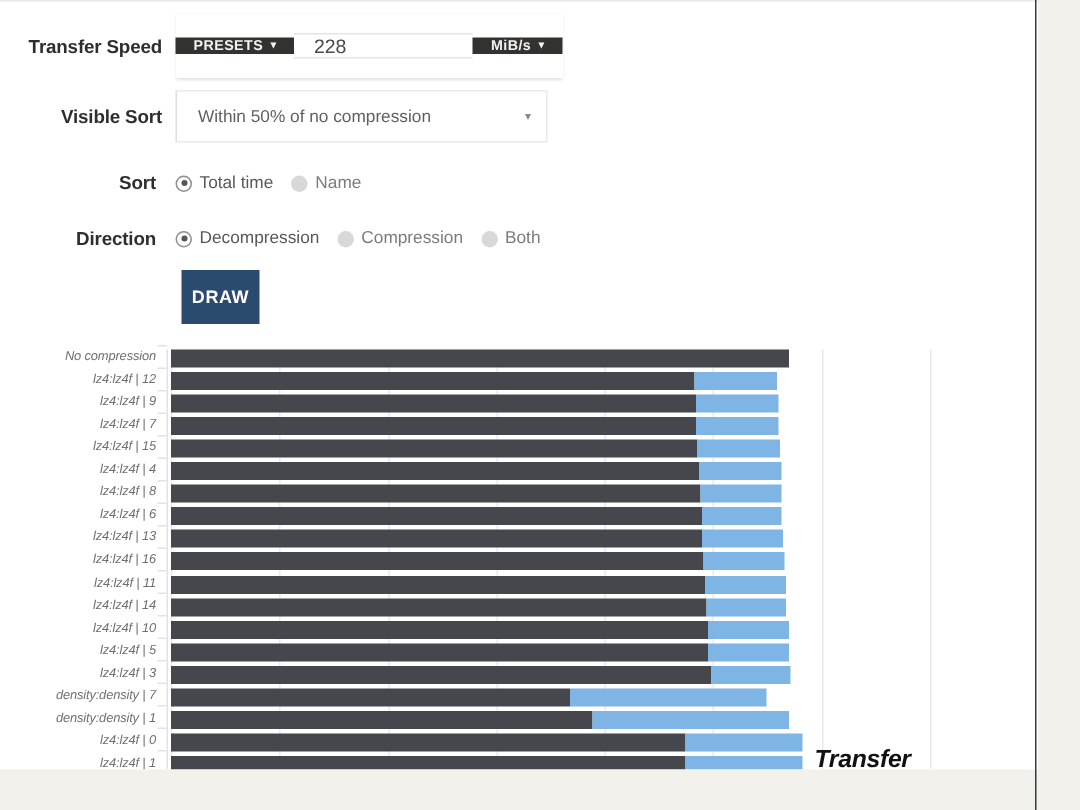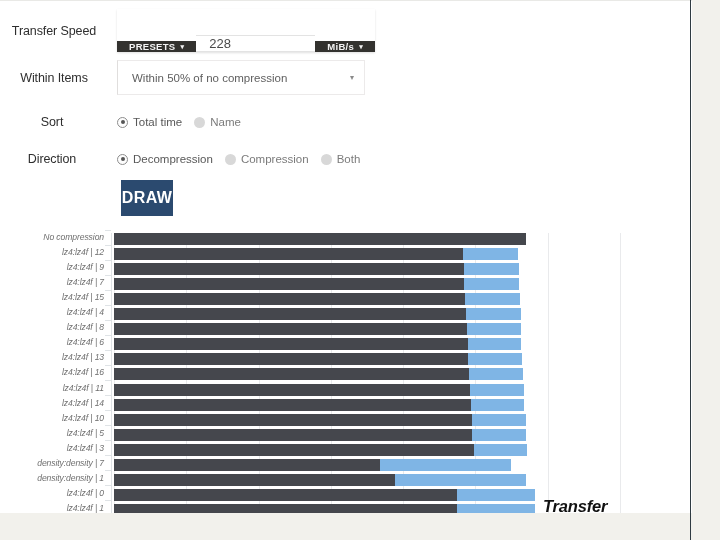--- a/index.html
+++ b/index.html
@@ -53,34 +53,34 @@
   }
 
   .row {
     position: absolute;
     display: flex;
     align-items: center;
   }
 
   .row-label {
     font-size: 12.5px;
-    font-weight: normal;
+    font-weight: bold;
     color: #2e2e2e;
-    text-align: center;
+    text-align: right;
     letter-spacing: -0.1px;
     white-space: nowrap;
   }
 
   
   #row-speed { left: 0; top: 9px; }
   #row-speed .row-label { width: 108px; padding-right: 9px; }
 
   .input-group {
     display: flex;
-    align-items: flex-end;
+    align-items: center;
     height: 43px;
     box-shadow: 0 1px 2px rgba(0,0,0,0.12);
   }
   .ig-btn {
     background: #33322f;
     color: #f3f3f3;
     font-size: 9.5px;
     font-weight: bold;
     letter-spacing: 0.3px;
     display: flex;
@@ -171,21 +171,21 @@
 
   
   #draw-button {
     position: absolute;
     left: 121px;
     top: 180px;
     width: 52px;
     height: 36px;
     background: #2b4a6f;
     color: #ffffff;
-    font-size: 16px;
+    font-size: 12px;
     font-weight: bold;
     letter-spacing: 0.4px;
     display: flex;
     align-items: center;
     justify-content: center;
     cursor: pointer;
   }
 
   
   #chart {
@@ -292,21 +292,21 @@
         </div>
         <div class="ig-field" placeholder="125">228</div>
         <div class="ig-btn">
           <span>MiB/s</span>
           <span class="caret">▾</span>
         </div>
       </div>
     </div>
 
     <div class="row" id="row-visible">
-      <div class="row-label">Within Items</div>
+      <div class="row-label">Visible Sort</div>
       <div class="select-box">
         <span>Within 50% of no compression</span>
         <span class="caret">▾</span>
       </div>
     </div>
 
     <div class="row" id="row-direction">
       <div class="row-label">Direction</div>
       <div class="radio-opt sel">
         <span class="radio-dot"></span>

